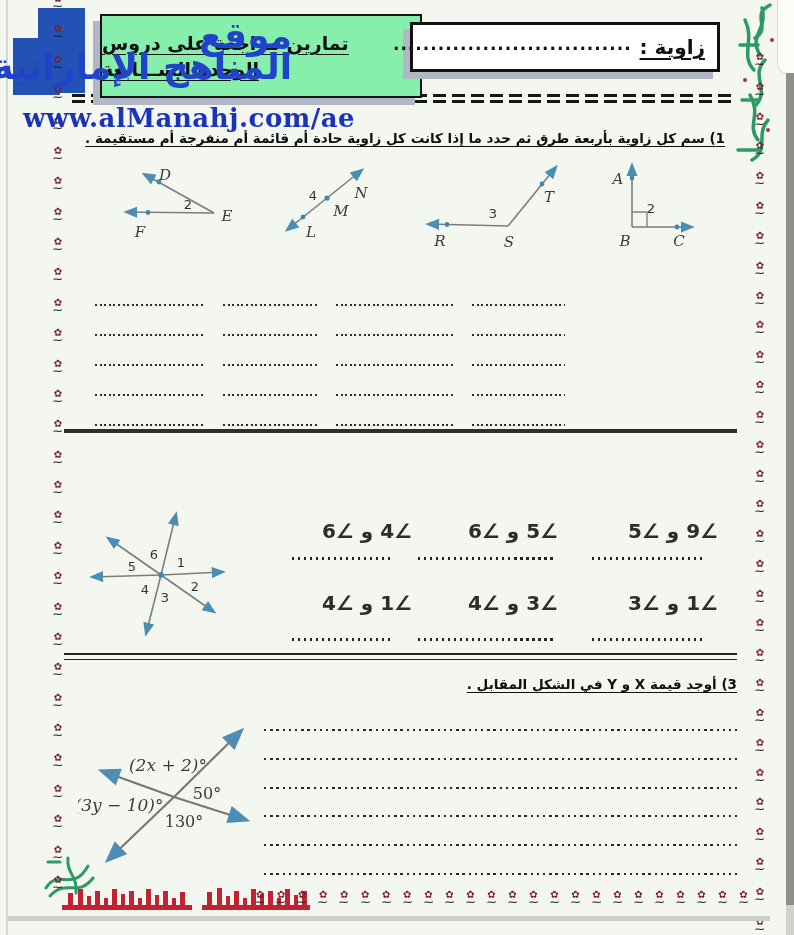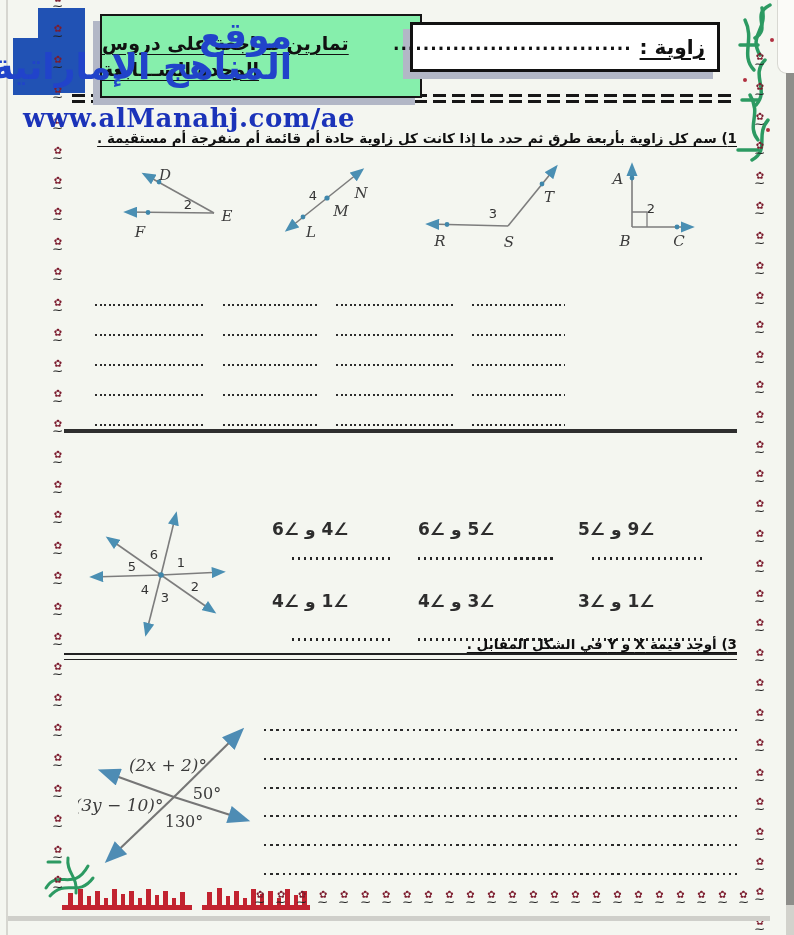--- a/index.html
+++ b/index.html
@@ -39,38 +39,38 @@
 
   
   .dash-sep{left:72px;top:94px;width:660px;height:9px;
     background-image:repeating-linear-gradient(90deg,#161616 0 13px,transparent 13px 19px),
                      repeating-linear-gradient(90deg,#161616 0 13px,transparent 13px 19px);
     background-size:100% 3.2px,100% 3.2px;background-position:0 0,0 100%;background-repeat:no-repeat;}
 
   
   .qtext{direction:rtl;text-align:right;font-size:13.5px;font-weight:700;color:#101010;
          text-decoration:underline;text-underline-offset:3px;white-space:nowrap;}
-  .q1-text{left:80px;top:130px;width:657px;}
+  .q1-text{left:68px;top:130px;width:657px;}
   .q2-text{left:66px;top:441px;width:671px;line-height:27px;}
   .q2-line2{text-align:center;white-space:nowrap;}
-  .q3-text{left:66px;top:636px;width:671px;}
+  .q3-text{left:66px;top:676px;width:671px;}
 
   
   .div-thick{left:64px;top:429px;width:673px;height:3.5px;background:#2e2e2e;}
   .div-double{left:64px;top:653px;width:673px;height:7px;border-top:2.5px solid #222;
               border-bottom:1.5px solid #222;box-sizing:border-box;}
 
   
   .q1-grid{left:95px;top:276px;width:470px;}
   .q1row{display:grid;grid-template-columns:110px 96px 118px 93px;column-gap:17.6px;height:30px;}
   .dotcell{height:30px;background:repeating-linear-gradient(90deg,#2c2c2c 0 2px,transparent 2px 4.6px);
            background-size:100% 2.2px;background-position:0 100%;background-repeat:no-repeat;}
 
   
-  .pair{position:absolute;width:140px;text-align:left;direction:rtl;font-size:17px;font-weight:600;
+  .pair{position:absolute;width:140px;text-align:right;direction:rtl;font-size:20px;font-weight:600;
         color:#2d2d2d;white-space:nowrap;}
   .pc-right{left:578px;} .pc-mid{left:418px;} .pc-left{left:272px;}
   .pr-1{top:519px;} .pr-2{top:591px;}
   .pd{position:absolute;height:2.5px;
       background:repeating-linear-gradient(90deg,#262626 0 2.5px,transparent 2.5px 6px);}
   .pd-r1{top:557px;} .pd-r2{top:638px;}
   .pd-right{left:592px;width:114px;} .pd-mid{left:418px;width:138px;} .pd-left{left:292px;width:99px;}
 
   
   .q3-lines{left:264px;top:703px;width:473px;}

